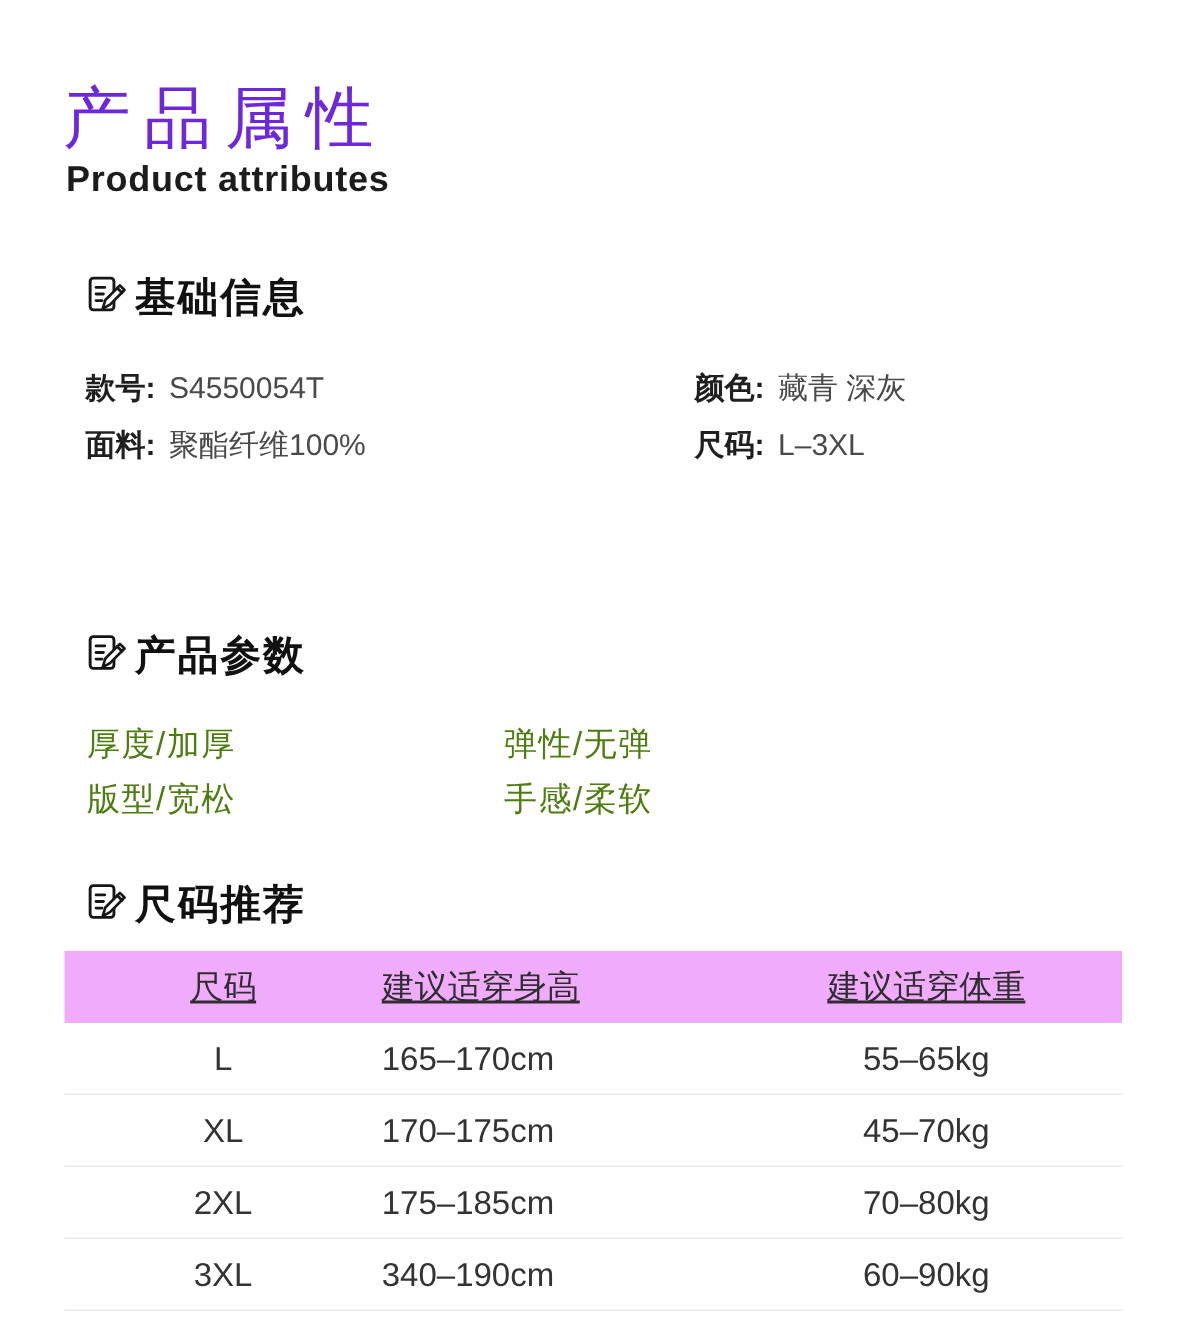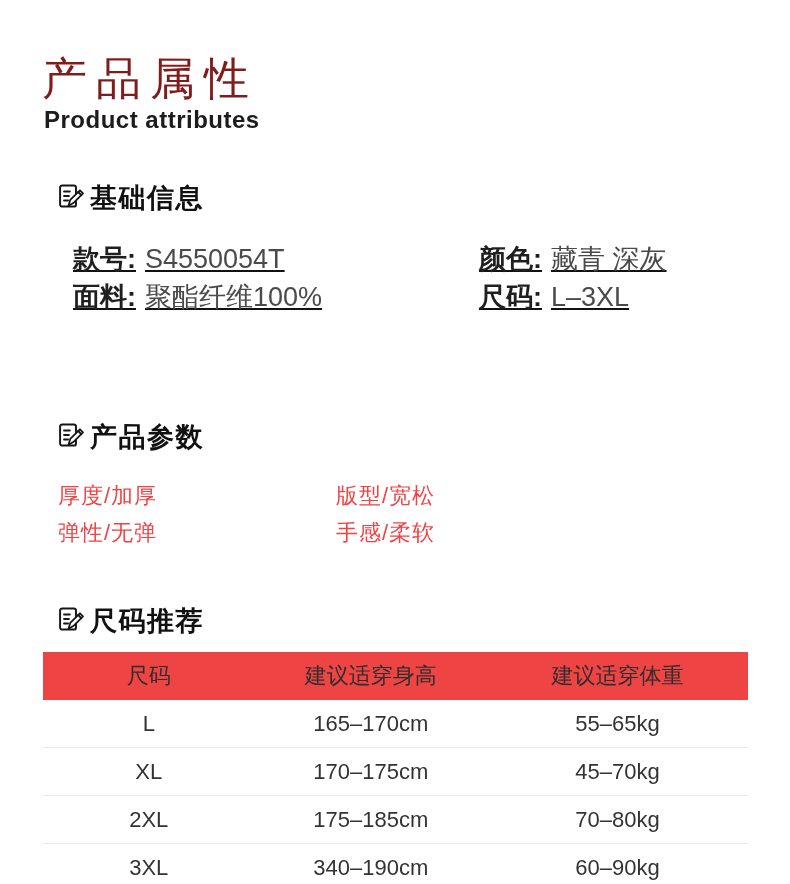--- a/index.html
+++ b/index.html
@@ -11,21 +11,21 @@
     overflow: hidden;
   }
 
   
   .page-title {
     margin: 55px 0 0 42px;
     font-size: 45px;
     font-weight: 300;
     letter-spacing: 9px;
     line-height: 48px;
-    color: #7f1d1d;
+    color: #6d28d9;
     white-space: nowrap;
   }
   .page-subtitle {
     margin: 3px 0 0 44px;
     font-size: 24px;
     font-weight: 700;
     letter-spacing: 0.5px;
     line-height: 27px;
     color: #1c1c1c;
   }
@@ -37,63 +37,63 @@
     margin-left: 57px;
     height: 34px;
     font-size: 27px;
     font-weight: 700;
     letter-spacing: 1.5px;
     color: #111;
   }
   .section-heading .icon { width: 30px; height: 32px; margin-right: 3px; flex: 0 0 auto; }
   #sec-basic   { margin-top: 47px; }
   #sec-params  { margin-top: 108px; }
-  #sec-size    { margin-top: 56px; }
+  #sec-size    { margin-top: 38px; }
 
   
   .info-grid {
     display: grid;
     grid-template-columns: 406px auto;
     row-gap: 10px;
-    margin: 31px 0 0 73px;
-    font-size: 27px;
+    margin: 31px 0 0 57px;
+    font-size: 20px;
     line-height: 28px;
-    text-decoration: underline;
   }
   .f-label { color: #1f1f1f; font-weight: 600; }
   .f-value { color: #4a4a4a; font-weight: 400; margin-left: 9px; }
 
   
   .param-grid {
     display: grid;
     grid-template-columns: 278px auto;
     row-gap: 9px;
     margin: 29px 0 0 58px;
     font-size: 22px;
     line-height: 28px;
-    color: #ef4444;
+    color: #4d7c0f;
     letter-spacing: 1px;
   }
 
   
   .size-table { margin: 15px 0 0 43px; width: 705px; }
   .st-row {
     display: flex;
     align-items: center;
     height: 48px;
     font-size: 22px;
   }
   .st-head {
-    background: #ef4444;
+    background: #f0abfc;
     font-weight: 500;
     color: #2e2e2e;
+    text-decoration: underline;
   }
   .st-body { color: #333; border-bottom: 1px solid #e7e7e7; }
   .c1 { width: 30%; text-align: center; }
-  .c2 { width: 33%; text-align: center; }
+  .c2 { width: 33%; }
   .c3 { width: 37%; text-align: center; }
 </style>
 </head>
 <body>
 
 <svg width="0" height="0" style="position:absolute">
   <defs>
     <g id="edit-note" stroke="#161616" fill="none" stroke-width="2.2" stroke-linecap="round" stroke-linejoin="round">
       <rect x="3.5" y="5" width="18" height="24" rx="2.5"></rect>
       <line x1="8" y1="12" x2="14.5" y2="12"></line>
@@ -132,22 +132,22 @@
 
 <div class="section-heading" id="sec-params">
   <svg class="icon" viewBox="0 0 34 34">
       <use href="#edit-note"></use>
     </svg>
   <span>产品参数</span>
 </div>
 
 <div class="param-grid">
   <div>厚度/加厚</div>
+  <div>弹性/无弹</div>
   <div>版型/宽松</div>
-  <div>弹性/无弹</div>
   <div>手感/柔软</div>
 </div>
 
 <div class="section-heading" id="sec-size">
   <svg class="icon" viewBox="0 0 34 34">
       <use href="#edit-note"></use>
     </svg>
   <span>尺码推荐</span>
 </div>
 

